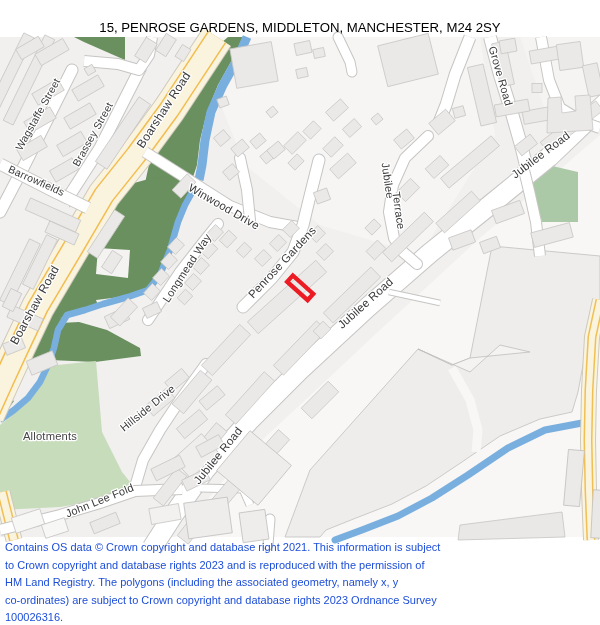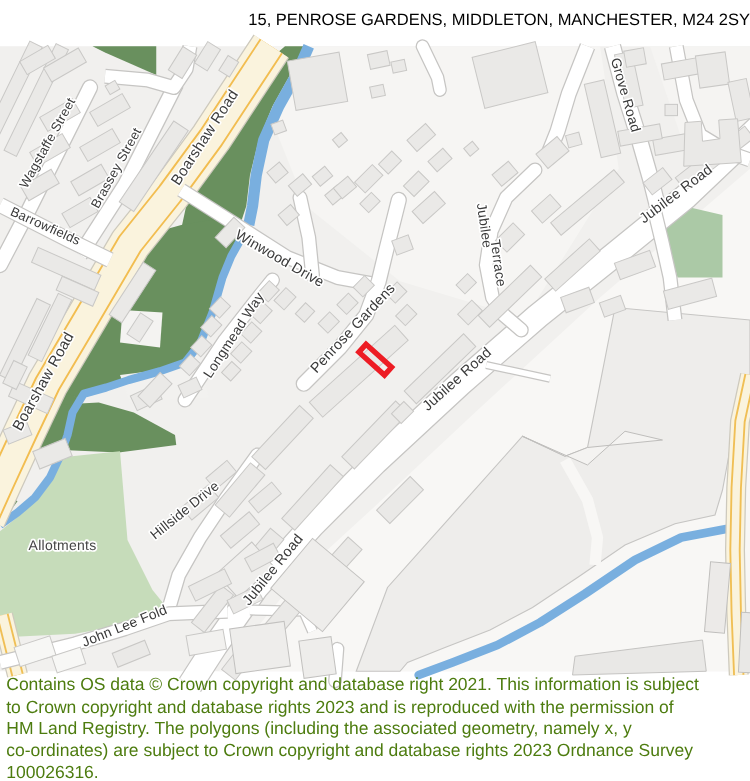--- a/index.html
+++ b/index.html
@@ -1,21 +1,21 @@
 <!DOCTYPE html>
 <html><head>
 <meta charset="utf-8">
 <style>
 html,body{margin:0;padding:0;background:#ffffff;width:600px;height:625px;overflow:hidden;
 font-family:"Liberation Sans",sans-serif;}
-#hdr{position:absolute;top:4px;left:0;width:600px;text-align:right;color:#000;}
+#hdr{position:absolute;top:16px;left:0;width:600px;text-align:center;color:#000;}
 #t1{font-size:13.2px;margin-top:4px;}
 #t2{font-size:13.3px;margin-top:4px;}
 #map{position:absolute;top:0;left:0;}
-#ftr{position:absolute;top:539px;left:5px;width:592px;font-size:14px;line-height:17.5px;color:#4d7c0f;}
+#ftr{position:absolute;top:539px;left:5px;width:592px;font-size:11px;line-height:17.5px;color:#1d4ed8;}
 </style>
 </head>
 <body>
 
 <svg id="map" width="600" height="625" viewBox="0 0 600 625">
 
 <rect x="0" y="37" width="600" height="500" fill="#f1f0ee"></rect>
 
 <polygon points="600,135 480,238 380,330 300,405 240,460 195,515 175,537 600,537" fill="#f8f7f5"></polygon>
 

